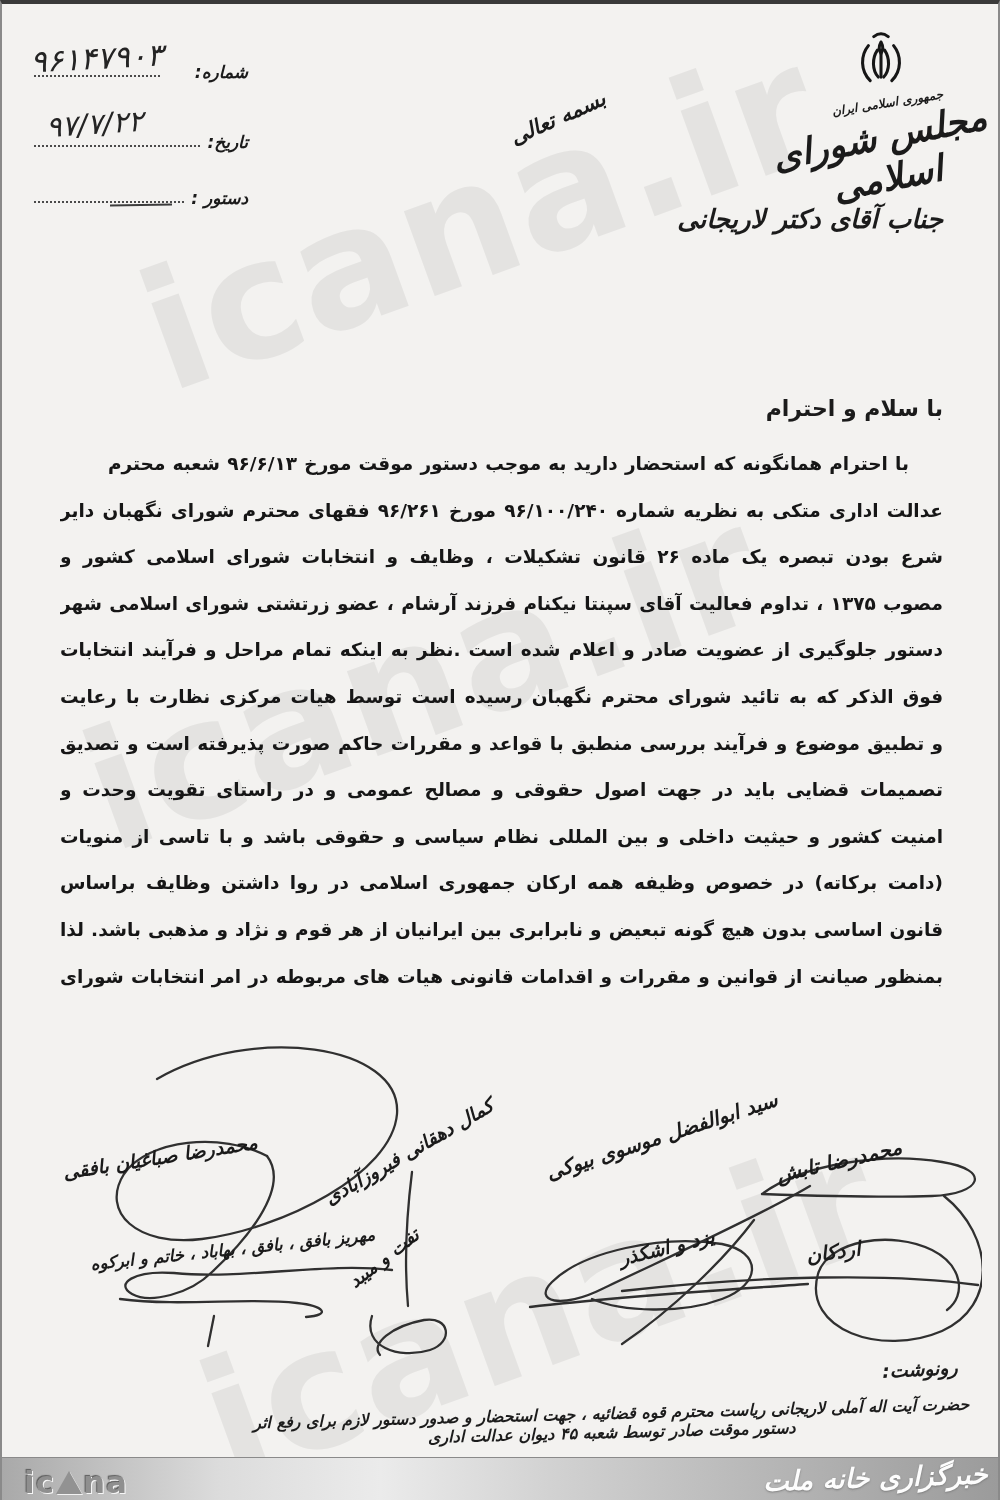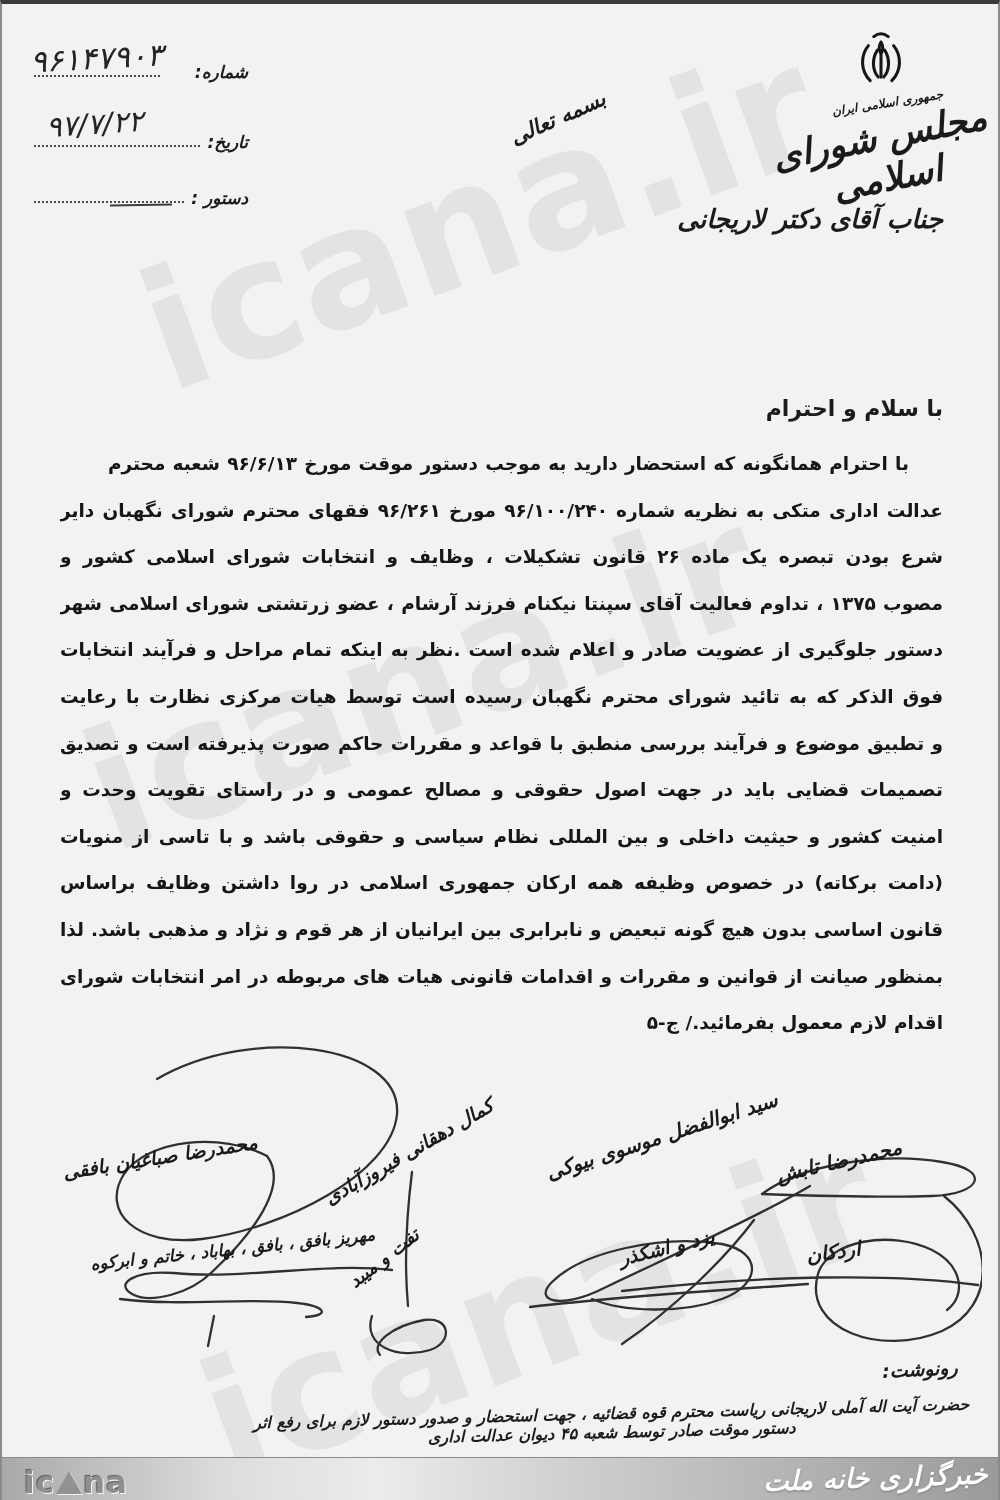--- a/index.html
+++ b/index.html
@@ -126,21 +126,20 @@
     <div class="bline">شرع بودن تبصره یک ماده ۲۶ قانون تشکیلات ، وظایف و انتخابات شورای اسلامی کشور و انتخابات شهرداران</div>
     <div class="bline">مصوب ۱۳۷۵ ، تداوم فعالیت آقای سپنتا نیکنام فرزند آرشام ، عضو زرتشتی شورای اسلامی شهر یزد متوقف و</div>
     <div class="bline">دستور جلوگیری از عضویت صادر و اعلام شده است .نظر به اینکه تمام مراحل و فرآیند انتخابات براساس قانون</div>
     <div class="bline">فوق الذکر که به تائید شورای محترم نگهبان رسیده است توسط هیات مرکزی نظارت با رعایت ضوابط قانونی</div>
     <div class="bline">و تطبیق موضوع و فرآیند بررسی منطبق با قواعد و مقررات حاکم صورت پذیرفته است و تصدیق می فرمائید که</div>
     <div class="bline">تصمیمات قضایی باید در جهت اصول حقوقی و مصالح عمومی و در راستای تقویت وحدت و انسجام ملی و</div>
     <div class="bline">امنیت کشور و حیثیت داخلی و بین المللی نظام سیاسی و حقوقی باشد و با تاسی از منویات مقام معظم رهبری</div>
     <div class="bline">(دامت برکاته) در خصوص وظیفه همه ارکان جمهوری اسلامی در روا داشتن وظایف براساس معارف دینی و</div>
     <div class="bline">قانون اساسی بدون هیچ گونه تبعیض و نابرابری بین ایرانیان از هر قوم و نژاد و مذهبی باشد. لذا خواهشمند است</div>
     <div class="bline">بمنظور صیانت از قوانین و مقررات و اقدامات قانونی هیات های مربوطه در امر انتخابات شورای اسلامی شهر یزد</div>
-    <div class="bline last">اقدام لازم معمول بفرمائید./ ج-۵</div>
   </div>
 
   <svg id="sig-svg" width="920" height="340" viewBox="0 0 920 340">
     <g fill="none" stroke="#202020" stroke-width="2.3" stroke-linecap="round" opacity="0.92">
 
       <path d="M95 35 C190 -20 340 0 335 70 C330 130 220 185 140 195 C75 203 38 168 62 130 C86 95 160 88 205 112"></path>
       <path d="M205 112 C230 145 180 200 150 228 C128 250 88 260 70 250 C52 240 72 226 112 229 C182 236 262 218 330 226"></path>
       <path d="M58 255 C120 263 185 253 235 259 C262 262 270 271 244 273"></path>
       <path d="M152 272 L146 302"></path>
 

